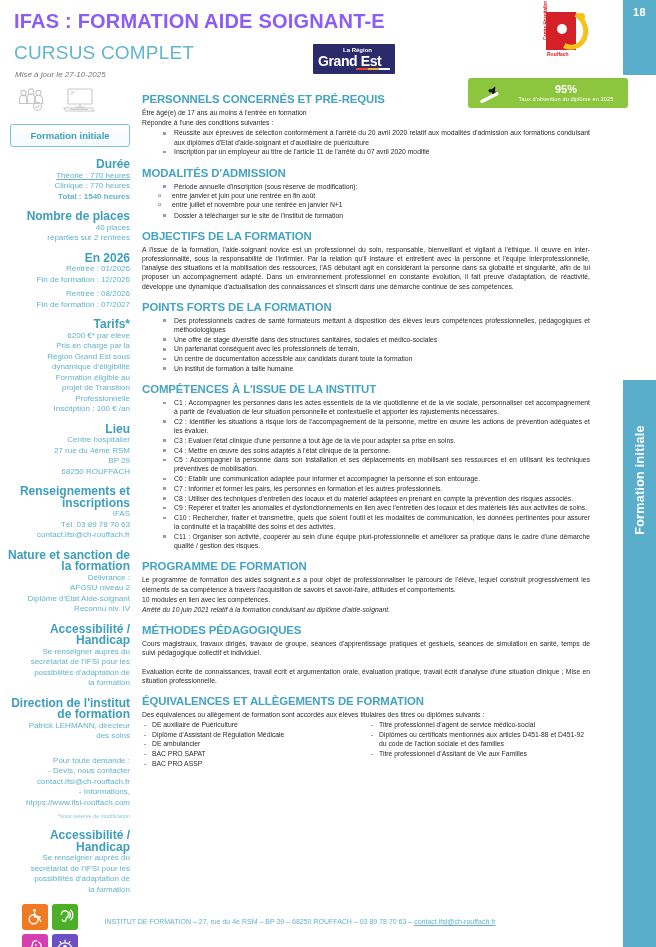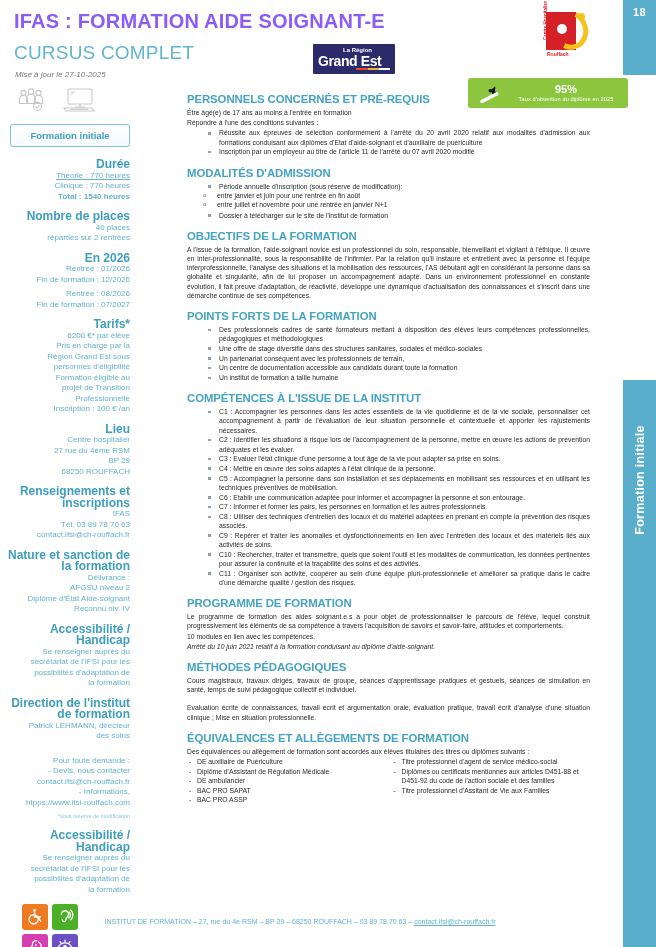--- a/index.html
+++ b/index.html
@@ -206,21 +206,21 @@
     width: 448px;
   }
   h2.sec {
     color: #45a4c2;
     font-size: 11.4px;
     font-weight: bold;
     margin: 0 0 2px 0;
     letter-spacing: -.1px;
     line-height: 14px;
   }
-  .sec-wrap { margin-bottom: 9px; margin-left: 45px; }
+  .sec-wrap { margin-bottom: 9px; }
   p.body {
     margin: 0 0 1px 0;
     font-size: 6.8px;
     line-height: 9.2px;
     color: #2b2b2b;
     text-align: justify;
   }
   p.body.it { font-style: italic; }
   ul.bul {
     margin: 1px 0 0 0;
@@ -375,21 +375,21 @@
     <div class="sb-line" style="height:4px"></div>
     <div class="sb-line">Rentrée : 08/2026</div>
     <div class="sb-line">Fin de formation : 07/2027</div>
   </div>
 
   <div class="sb-block">
     <div class="sb-head">Tarifs*</div>
     <div class="sb-line">6200 €* par élève</div>
     <div class="sb-line">Pris en charge par la</div>
     <div class="sb-line">Région Grand Est sous</div>
-    <div class="sb-line">personnes d'éligibilité</div>
+    <div class="sb-line">dynamique d'éligibilité</div>
     <div class="sb-line">Formation éligible au</div>
     <div class="sb-line">projet de Transition</div>
     <div class="sb-line">Professionnelle</div>
     <div class="sb-line">Inscription : 100 € /an</div>
   </div>
 
   <div class="sb-block">
     <div class="sb-head">Lieu</div>
     <div class="sb-line">Centre hospitalier</div>
     <div class="sb-line">27 rue du 4ème RSM</div>

